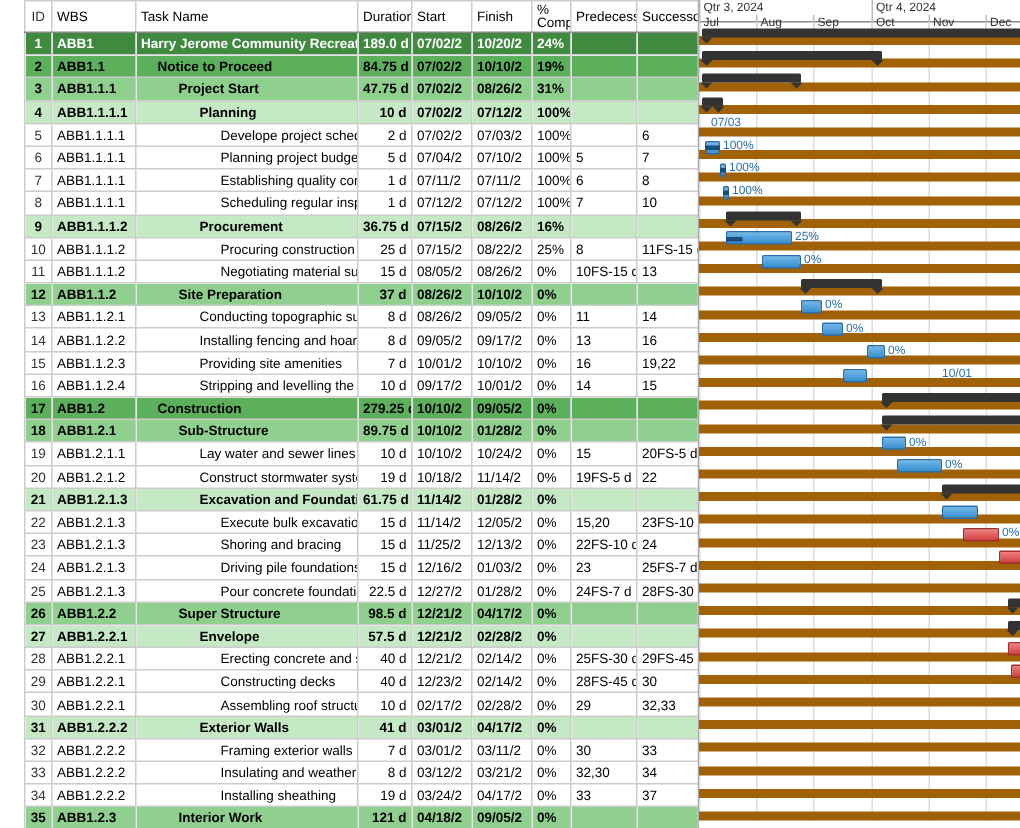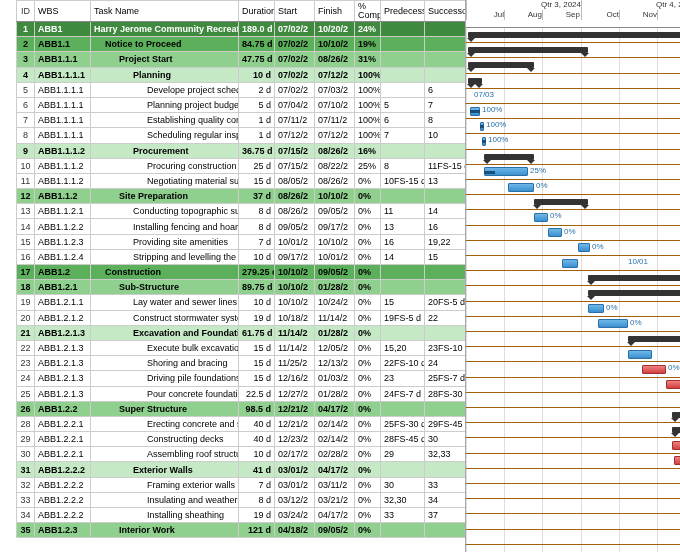--- a/index.html
+++ b/index.html
@@ -23,25 +23,25 @@
   tr.lvl0 td { background: #3f8a3f; color: #fff; font-weight: bold; }
   tr.lvl1 td { background: #5cb05c; color: #000; font-weight: bold; }
   tr.lvl2 td { background: #8fd08f; color: #000; font-weight: bold; }
   tr.lvl3 td { background: #c5e8c5; color: #000; font-weight: bold; }
   tr.task td { background: #fff; }
   .ind1 { padding-left: 14px; }
   .ind2 { padding-left: 28px; }
   .ind3 { padding-left: 42px; }
   .ind4 { padding-left: 56px; }
   
-  .timescale { height: 28px; border-bottom: 1px solid #888; position: relative; text-align: right; }
+  .timescale { height: 15px; border-bottom: 1px solid #888; position: relative; }
   .ts-row { height: 10px; position: relative; }
   .ts-cell { position: absolute; top: 0; height: 10px; border-left: 1px solid #bbb; font-size: 8px; padding-left: 2px; color: #333; }
   .chart { position: relative; }
-  .grow { position: absolute; left: 0; right: 0; height: 15.2px; border-bottom: 1px solid #a16207; }
+  .grow { position: absolute; left: 0; right: 0; height: 15.2px; border-bottom: 6px solid #a16207; }
   .vline { position: absolute; top: 0; bottom: 0; width: 0; border-left: 1px solid #ddd; }
   .bar { position: absolute; height: 8px; top: 3px; border-radius: 1px; }
   .bar.sum { background: #333; height: 6px; top: 4px; }
   .bar.sum::before, .bar.sum::after { content:""; position:absolute; top:6px; border-left:4px solid transparent; border-right:4px solid transparent; border-top:4px solid #333; }
   .bar.sum::before { left:-1px; }
   .bar.sum::after { right:-1px; }
   .bar.blue { background: linear-gradient(#6fb8e8,#3a8fd0); border:1px solid #2a6fa8; height:9px; top:2.5px; }
   .bar.red { background: linear-gradient(#f28080,#d04040); border:1px solid #a03030; height:9px; top:2.5px; }
   .prog { position:absolute; height:3px; top:6px; background:#184f7a; }
   .lbl { position:absolute; font-size:8px; color:#2a6fa8; top:1px; white-space:nowrap; }
@@ -345,20 +345,31 @@
             <td class="col-id">26</td>
             <td class="col-wbs">ABB1.2.2</td>
             <td class="col-name ind2">Super Structure</td>
             <td class="col-dur">98.5 d</td>
             <td class="col-start">12/21/2</td>
             <td class="col-finish">04/17/2</td>
             <td class="col-pct">0%</td>
             <td class="col-pred"></td>
             <td class="col-succ"></td>
           </tr>
+          <tr class="lvl3">
+            <td class="col-id">27</td>
+            <td class="col-wbs">ABB1.2.2.1</td>
+            <td class="col-name ind3">Envelope</td>
+            <td class="col-dur">57.5 d</td>
+            <td class="col-start">12/21/2</td>
+            <td class="col-finish">02/28/2</td>
+            <td class="col-pct">0%</td>
+            <td class="col-pred"></td>
+            <td class="col-succ"></td>
+          </tr>
           <tr class="task">
             <td class="col-id">28</td>
             <td class="col-wbs">ABB1.2.2.1</td>
             <td class="col-name ind4">Erecting concrete and steel frameworks</td>
             <td class="col-dur">40 d</td>
             <td class="col-start">12/21/2</td>
             <td class="col-finish">02/14/2</td>
             <td class="col-pct">0%</td>
             <td class="col-pred">25FS-30 d</td>
             <td class="col-succ">29FS-45 d</td>

